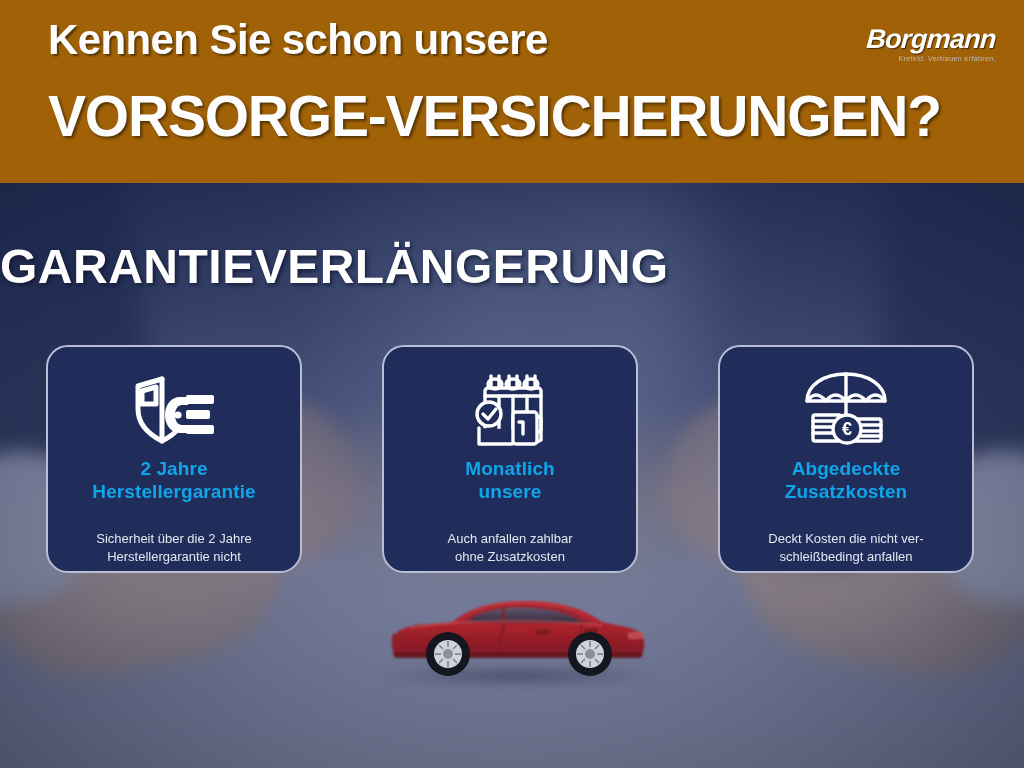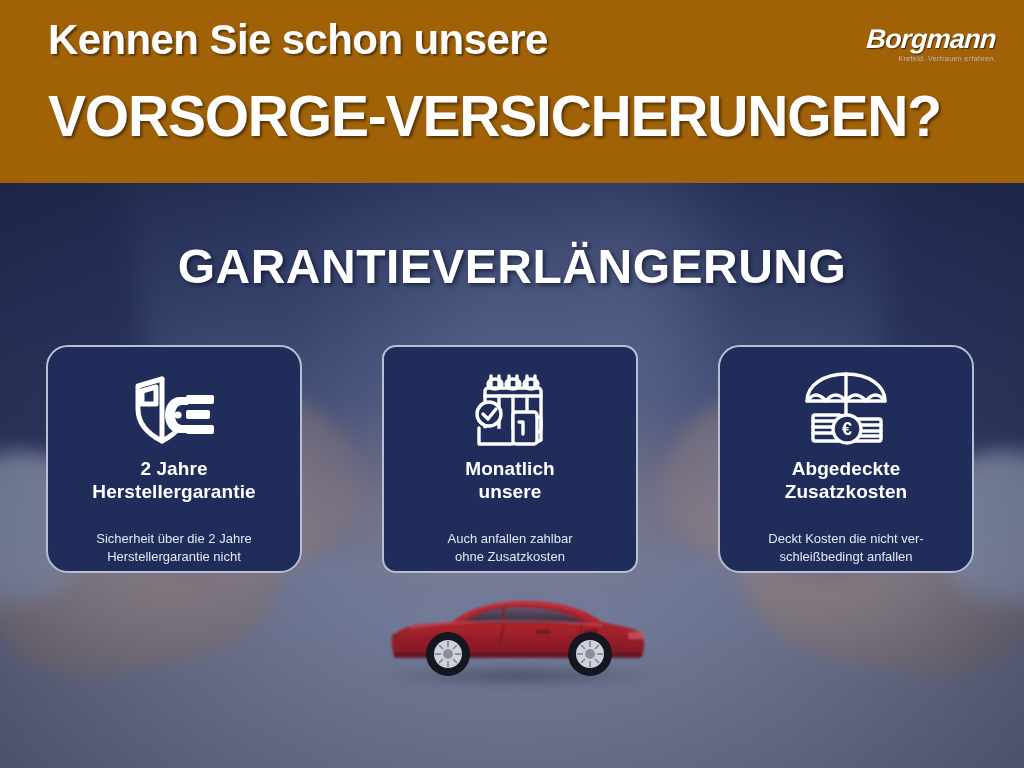--- a/index.html
+++ b/index.html
@@ -230,21 +230,21 @@
     filter: blur(5px);
     z-index: 19;
   }
 
   
   .section-title {
     position: absolute;
     left: 0;
     top: 243px;
     width: 1024px;
-    text-align: center;
+    text-align: left;
     font-size: 48px;
     font-weight: bold;
     color: #ffffff;
     letter-spacing: 0.5px;
     line-height: 1;
     z-index: 30;
     text-shadow: 2px 2px 4px rgba(14,20,44,0.75);
   }
 
   
@@ -262,37 +262,37 @@
     width: 256px;
     height: 228px;
     background: #202c5a;
     border: 2px solid #b8bfd4;
     border-radius: 22px;
     box-sizing: border-box;
     text-align: center;
     overflow: hidden;
   }
   .feature-card.pos-0 { left: 46px; }
-  .feature-card.pos-1 { left: 382px; border-radius: 14px; }
+  .feature-card.pos-1 { left: 382px; }
   .feature-card.pos-2 { left: 718px; }
 
   .card-icon {
     height: 86px;
     margin-top: 20px;
     display: flex;
     align-items: center;
     justify-content: center;
   }
   .card-icon svg { display: block; }
 
   .card-title {
     margin-top: 4px;
     font-size: 19px;
     font-weight: bold;
-    color: #ffffff;
+    color: #0ea5e9;
     line-height: 1.22;
     letter-spacing: 0.1px;
     padding: 0 20px;
   }
   .card-desc {
     margin-top: 27px;
     font-size: 13px;
     color: #e4e8f2;
     line-height: 1.35;
     padding: 0 12px;

